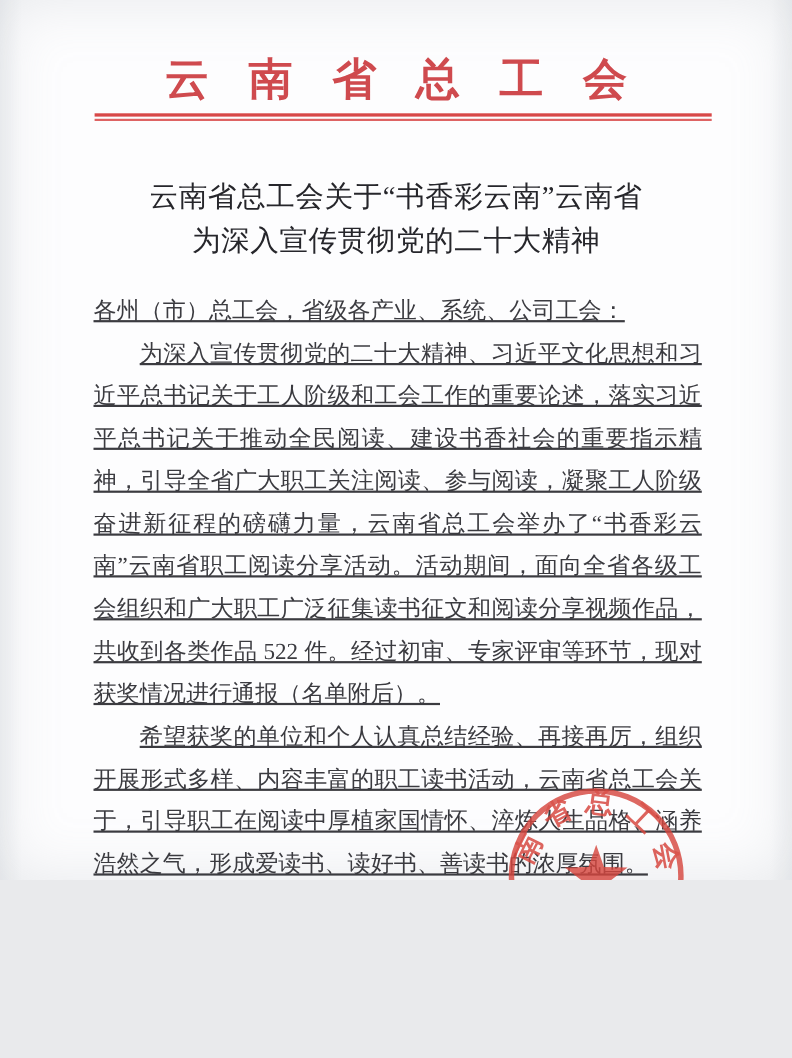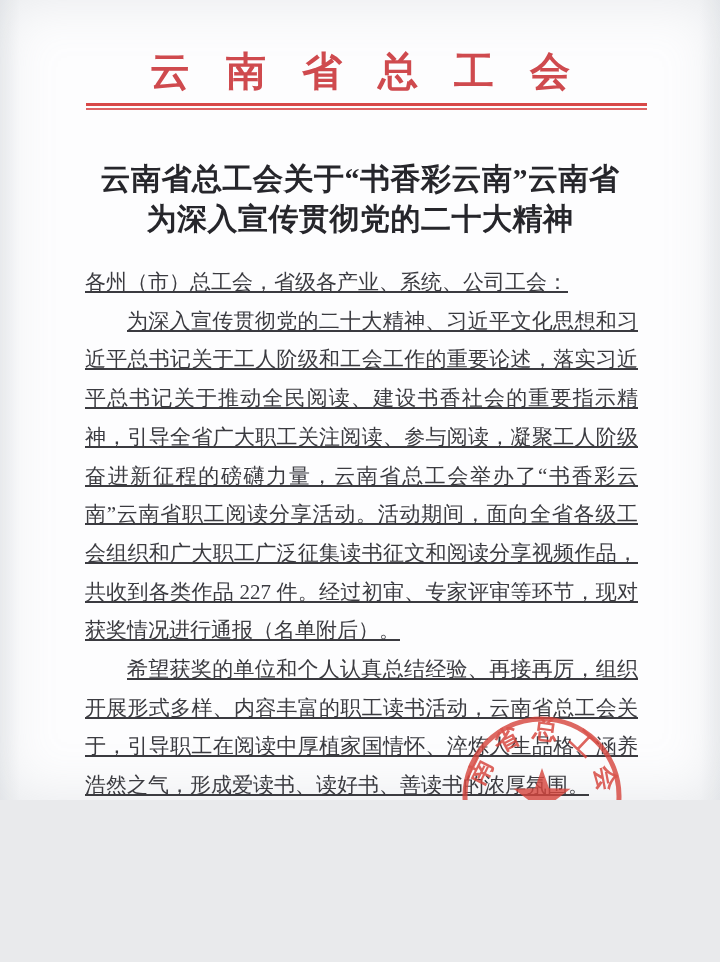--- a/index.html
+++ b/index.html
@@ -30,21 +30,21 @@
     letter-spacing:36px;
     padding-left:36px;
     white-space:nowrap;
   }
   .head-rule{position:absolute;left:86px;top:103px;width:561px;}
   .head-rule .thick{height:3px;background:var(--rule-red);}
   .head-rule .thin{height:2px;margin-top:2px;background:var(--rule-red);opacity:.85;}
   .doc-title{
     position:absolute;top:159px;left:40px;width:640px;
     text-align:center;
-    font-size:30px;line-height:40px;font-weight:bold;
+    font-size:26px;line-height:40px;font-weight:normal;
     color:var(--title-color);
     letter-spacing:.5px;
   }
   .body-text{
     position:absolute;top:263px;left:85px;width:553px;
     font-size:21px;line-height:38.7px;
     color:var(--body-color);
     text-align:justify;
     text-justify:inter-ideograph;
     word-break:break-all;
@@ -91,21 +91,21 @@
     <div class="thin"></div>
   </div>
 
   <h1 class="doc-title">
     <span>云南省总工会关于“书香彩云南”云南省</span><br>
     <span>为深入宣传贯彻党的二十大精神</span>
   </h1>
 
   <div class="body-text">
     <p>各州（市）总工会，省级各产业、系统、公司工会：</p>
-    <p class="indent">为深入宣传贯彻党的二十大精神、习近平文化思想和习近平总书记关于工人阶级和工会工作的重要论述，落实习近平总书记关于推动全民阅读、建设书香社会的重要指示精神，引导全省广大职工关注阅读、参与阅读，凝聚工人阶级奋进新征程的磅礴力量，云南省总工会举办了“书香彩云南”云南省职工阅读分享活动。活动期间，面向全省各级工会组织和广大职工广泛征集读书征文和阅读分享视频作品，共收到各类作品 227 件。经过初审、专家评审等环节，现对获奖情况进行通报（名单附后）。</p>
+    <p class="indent">为深入宣传贯彻党的二十大精神、习近平文化思想和习近平总书记关于工人阶级和工会工作的重要论述，落实习近平总书记关于推动全民阅读、建设书香社会的重要指示精神，引导全省广大职工关注阅读、参与阅读，凝聚工人阶级奋进新征程的磅礴力量，云南省总工会举办了“书香彩云南”云南省职工阅读分享活动。活动期间，面向全省各级工会组织和广大职工广泛征集读书征文和阅读分享视频作品，共收到各类作品 522 件。经过初审、专家评审等环节，现对获奖情况进行通报（名单附后）。</p>
     <p class="indent">希望获奖的单位和个人认真总结经验、再接再厉，组织开展形式多样、内容丰富的职工读书活动，云南省总工会关于，引导职工在阅读中厚植家国情怀、淬炼人生品格、涵养浩然之气，形成爱读书、读好书、善读书的浓厚氛围。</p>
   </div>
 
   <svg class="seal" viewBox="0 0 168 168">
     <circle cx="84" cy="84" r="77" fill="none" stroke="#d6453d" stroke-width="5" opacity="0.88"></circle>
     <polygon fill="#d6453d" opacity="0.88" points="84,56 91.05,76.29 112.53,76.73 95.41,89.71 101.63,110.27 84,98 66.37,110.27 72.59,89.71 55.47,76.73 76.95,76.29"></polygon>
     <path id="sealArc" d="M 31.4 108.5 A 58 58 0 1 1 136.6 108.5" fill="none"></path>
     <text font-size="25" letter-spacing="11" fill="#d6453d" opacity="0.9" transform="rotate(-10 84 84)" font-weight="bold">
       <textPath href="#sealArc" startOffset="50%" text-anchor="middle">云南省总工会</textPath>
     </text>

